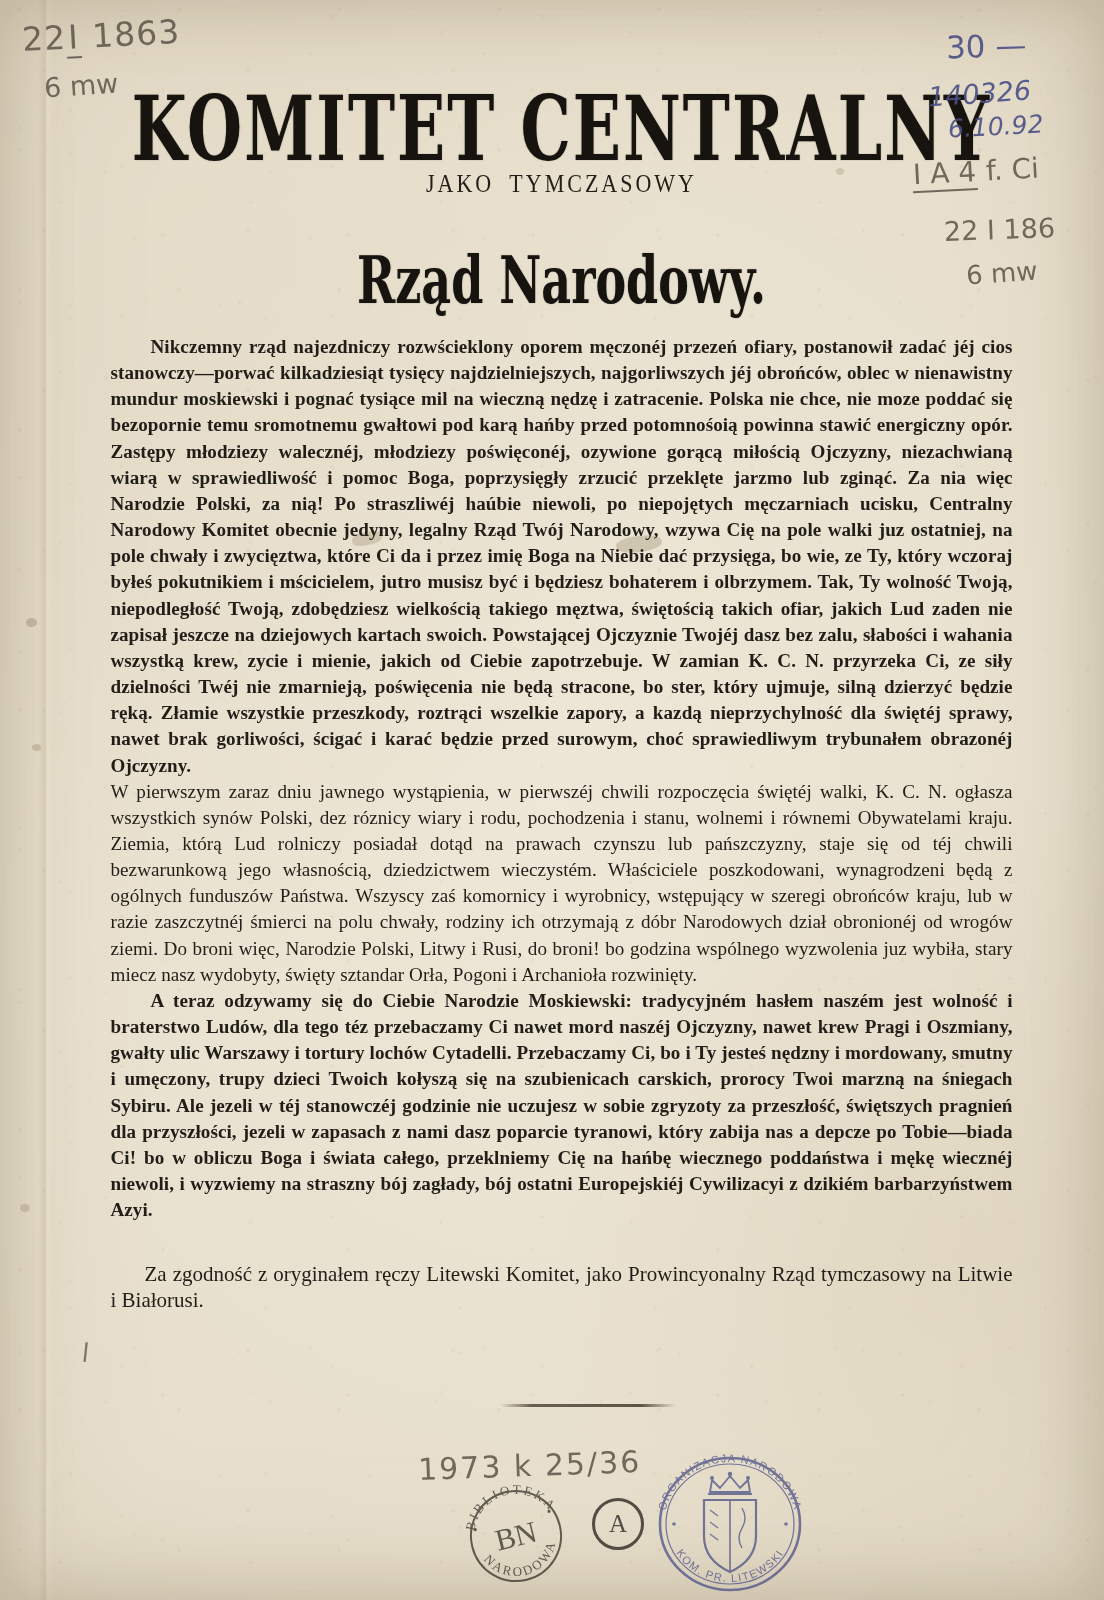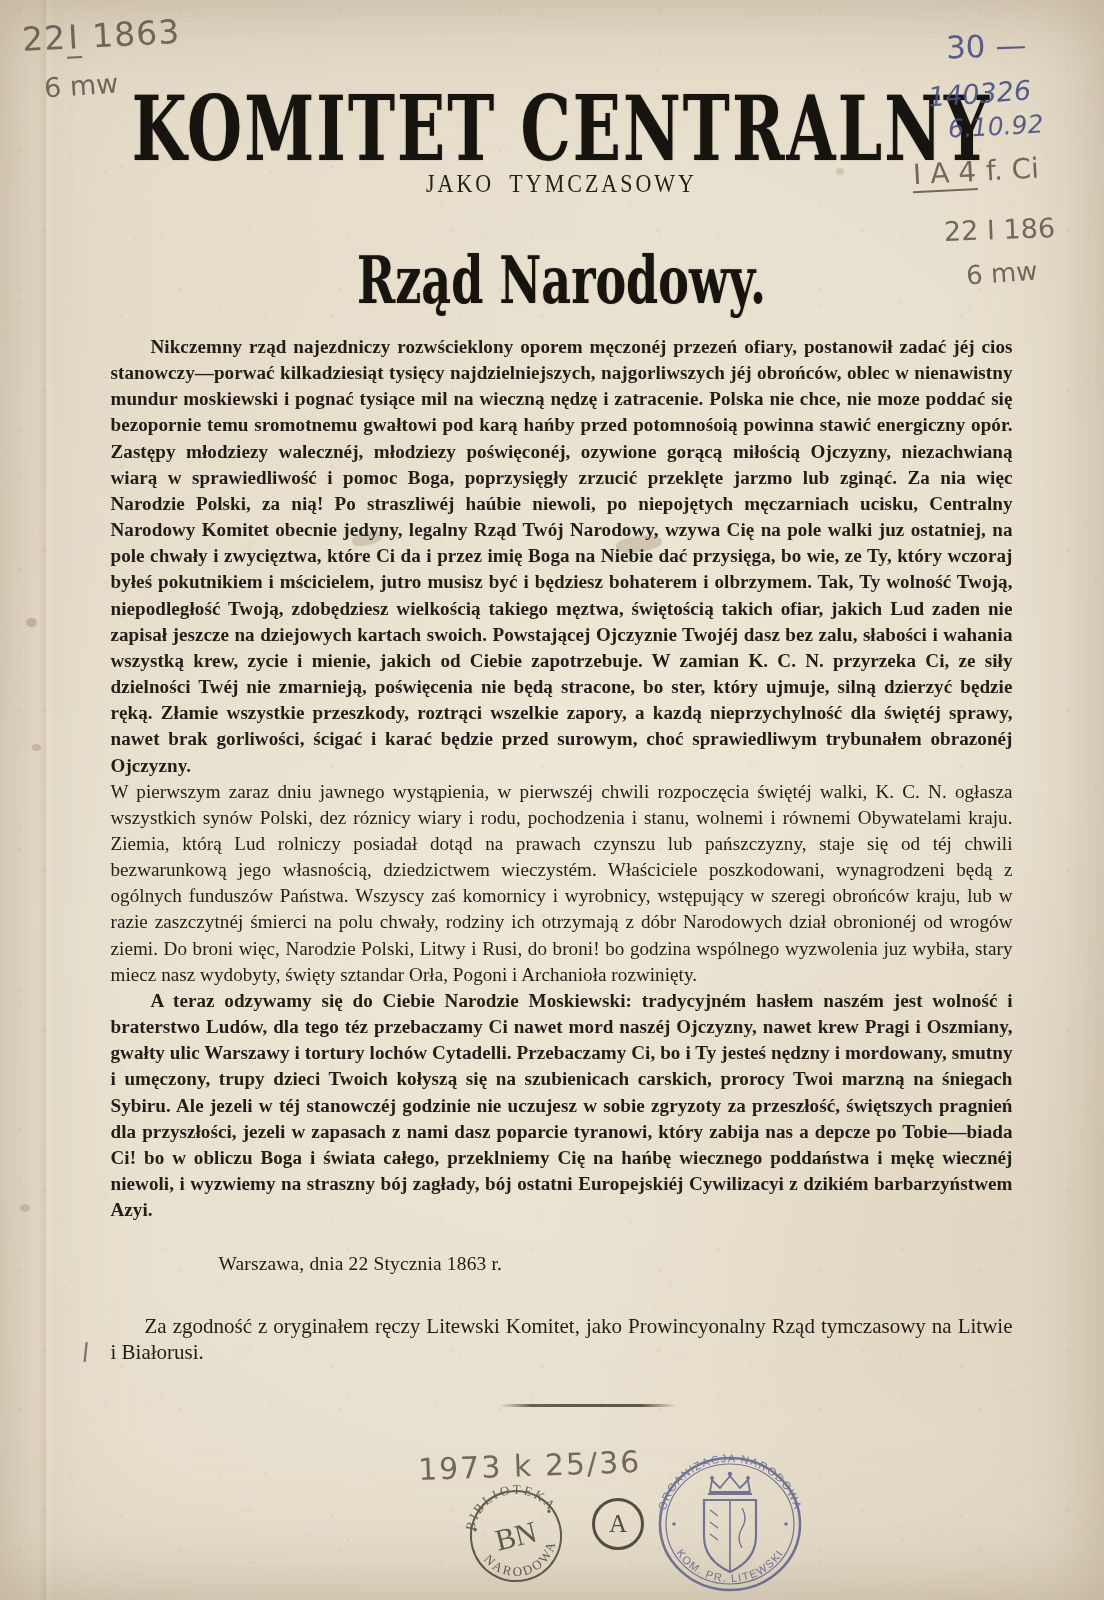--- a/index.html
+++ b/index.html
@@ -207,21 +207,20 @@
 
     <h1 class="title-main">KOMITET CENTRALNY</h1>
     <div class="title-sub">JAKO TYMCZASOWY</div>
     <h2 class="title-second">Rząd Narodowy.</h2>
 
     <div class="body-block">
       <p class="para indent">Nikczemny rząd najezdniczy rozwścieklony oporem męczonéj przezeń ofiary, postanowił zadać jéj cios stanowczy—porwać kilkadziesiąt tysięcy najdzielniejszych, najgorliwszych jéj obrońców, oblec w nienawistny mundur moskiewski i pognać tysiące mil na wieczną nędzę i zatracenie. Polska nie chce, nie moze poddać się bezopornie temu sromotnemu gwałtowi pod karą hańby przed potomnośoią powinna stawić energiczny opór. Zastępy młodziezy walecznéj, młodziezy poświęconéj, ozywione gorącą miłością Ojczyzny, niezachwianą wiarą w sprawiedliwość i pomoc Boga, poprzysięgły zrzucić przeklęte jarzmo lub zginąć. Za nia więc Narodzie Polski, za nią! Po straszliwéj haúbie niewoli, po niepojętych męczarniach ucisku, Centralny Narodowy Komitet obecnie jedyny, legalny Rząd Twój Narodowy, wzywa Cię na pole walki juz ostatniej, na pole chwały i zwycięztwa, które Ci da i przez imię Boga na Niebie dać przysięga, bo wie, ze Ty, który wczoraj byłeś pokutnikiem i mścicielem, jutro musisz być i będziesz bohaterem i olbrzymem. Tak, Ty wolność Twoją, niepodległość Twoją, zdobędziesz wielkością takiego męztwa, świętością takich ofiar, jakich Lud zaden nie zapisał jeszcze na dziejowych kartach swoich. Powstającej Ojczyznie Twojéj dasz bez zalu, słabości i wahania wszystką krew, zycie i mienie, jakich od Ciebie zapotrzebuje. W zamian K. C. N. przyrzeka Ci, ze siły dzielności Twéj nie zmarnieją, poświęcenia nie będą stracone, bo ster, który ujmuje, silną dzierzyć będzie ręką. Złamie wszystkie przeszkody, roztrąci wszelkie zapory, a kazdą nieprzychylność dla świętéj sprawy, nawet brak gorliwości, ścigać i karać będzie przed surowym, choć sprawiedliwym trybunałem obrazonéj Ojczyzny.</p>
       <p class="para run">W pierwszym zaraz dniu jawnego wystąpienia, w pierwszéj chwili rozpoczęcia świętéj walki, K. C. N. ogłasza wszystkich synów Polski, dez róznicy wiary i rodu, pochodzenia i stanu, wolnemi i równemi Obywatelami kraju. Ziemia, którą Lud rolniczy posiadał dotąd na prawach czynszu lub pańszczyzny, staje się od téj chwili bezwarunkową jego własnością, dziedzictwem wieczystém. Właściciele poszkodowani, wynagrodzeni będą z ogólnych funduszów Państwa. Wszyscy zaś komornicy i wyrobnicy, wstępujący w szeregi obrońców kraju, lub w razie zaszczytnéj śmierci na polu chwały, rodziny ich otrzymają z dóbr Narodowych dział obronionéj od wrogów ziemi. Do broni więc, Narodzie Polski, Litwy i Rusi, do broni! bo godzina wspólnego wyzwolenia juz wybiła, stary miecz nasz wydobyty, święty sztandar Orła, Pogoni i Archanioła rozwinięty.</p>
       <p class="para indent">A teraz odzywamy się do Ciebie Narodzie Moskiewski: tradycyjném hasłem naszém jest wolność i braterstwo Ludów, dla tego téz przebaczamy Ci nawet mord naszéj Ojczyzny, nawet krew Pragi i Oszmiany, gwałty ulic Warszawy i tortury lochów Cytadelli. Przebaczamy Ci, bo i Ty jesteś nędzny i mordowany, smutny i umęczony, trupy dzieci Twoich kołyszą się na szubienicach carskich, prorocy Twoi marzną na śniegach Sybiru. Ale jezeli w téj stanowczéj godzinie nie uczujesz w sobie zgryzoty za przeszłość, świętszych pragnień dla przyszłości, jezeli w zapasach z nami dasz poparcie tyranowi, który zabija nas a depcze po Tobie—biada Ci! bo w obliczu Boga i świata całego, przeklniemy Cię na hańbę wiecznego poddaństwa i mękę wiecznéj niewoli, i wyzwiemy na straszny bój zagłady, bój ostatni Europejskiéj Cywilizacyi z dzikiém barbarzyństwem Azyi.</p>
 
-      <p class="datum">Warszawa, dnia 22 Stycznia 1863 r.</p>
 
       <p class="attest">Za zgodność z oryginałem ręczy Litewski Komitet, jako Prowincyonalny Rząd tymczasowy na Litwie i Białorusi.</p>
     </div>
   </div>
 
   <div class="rule"></div>
 
   <div class="hand hand-pencil" id="hw-tl-date">
     <span>22</span><span class="underline">I</span> <span>1863</span>
   </div>

